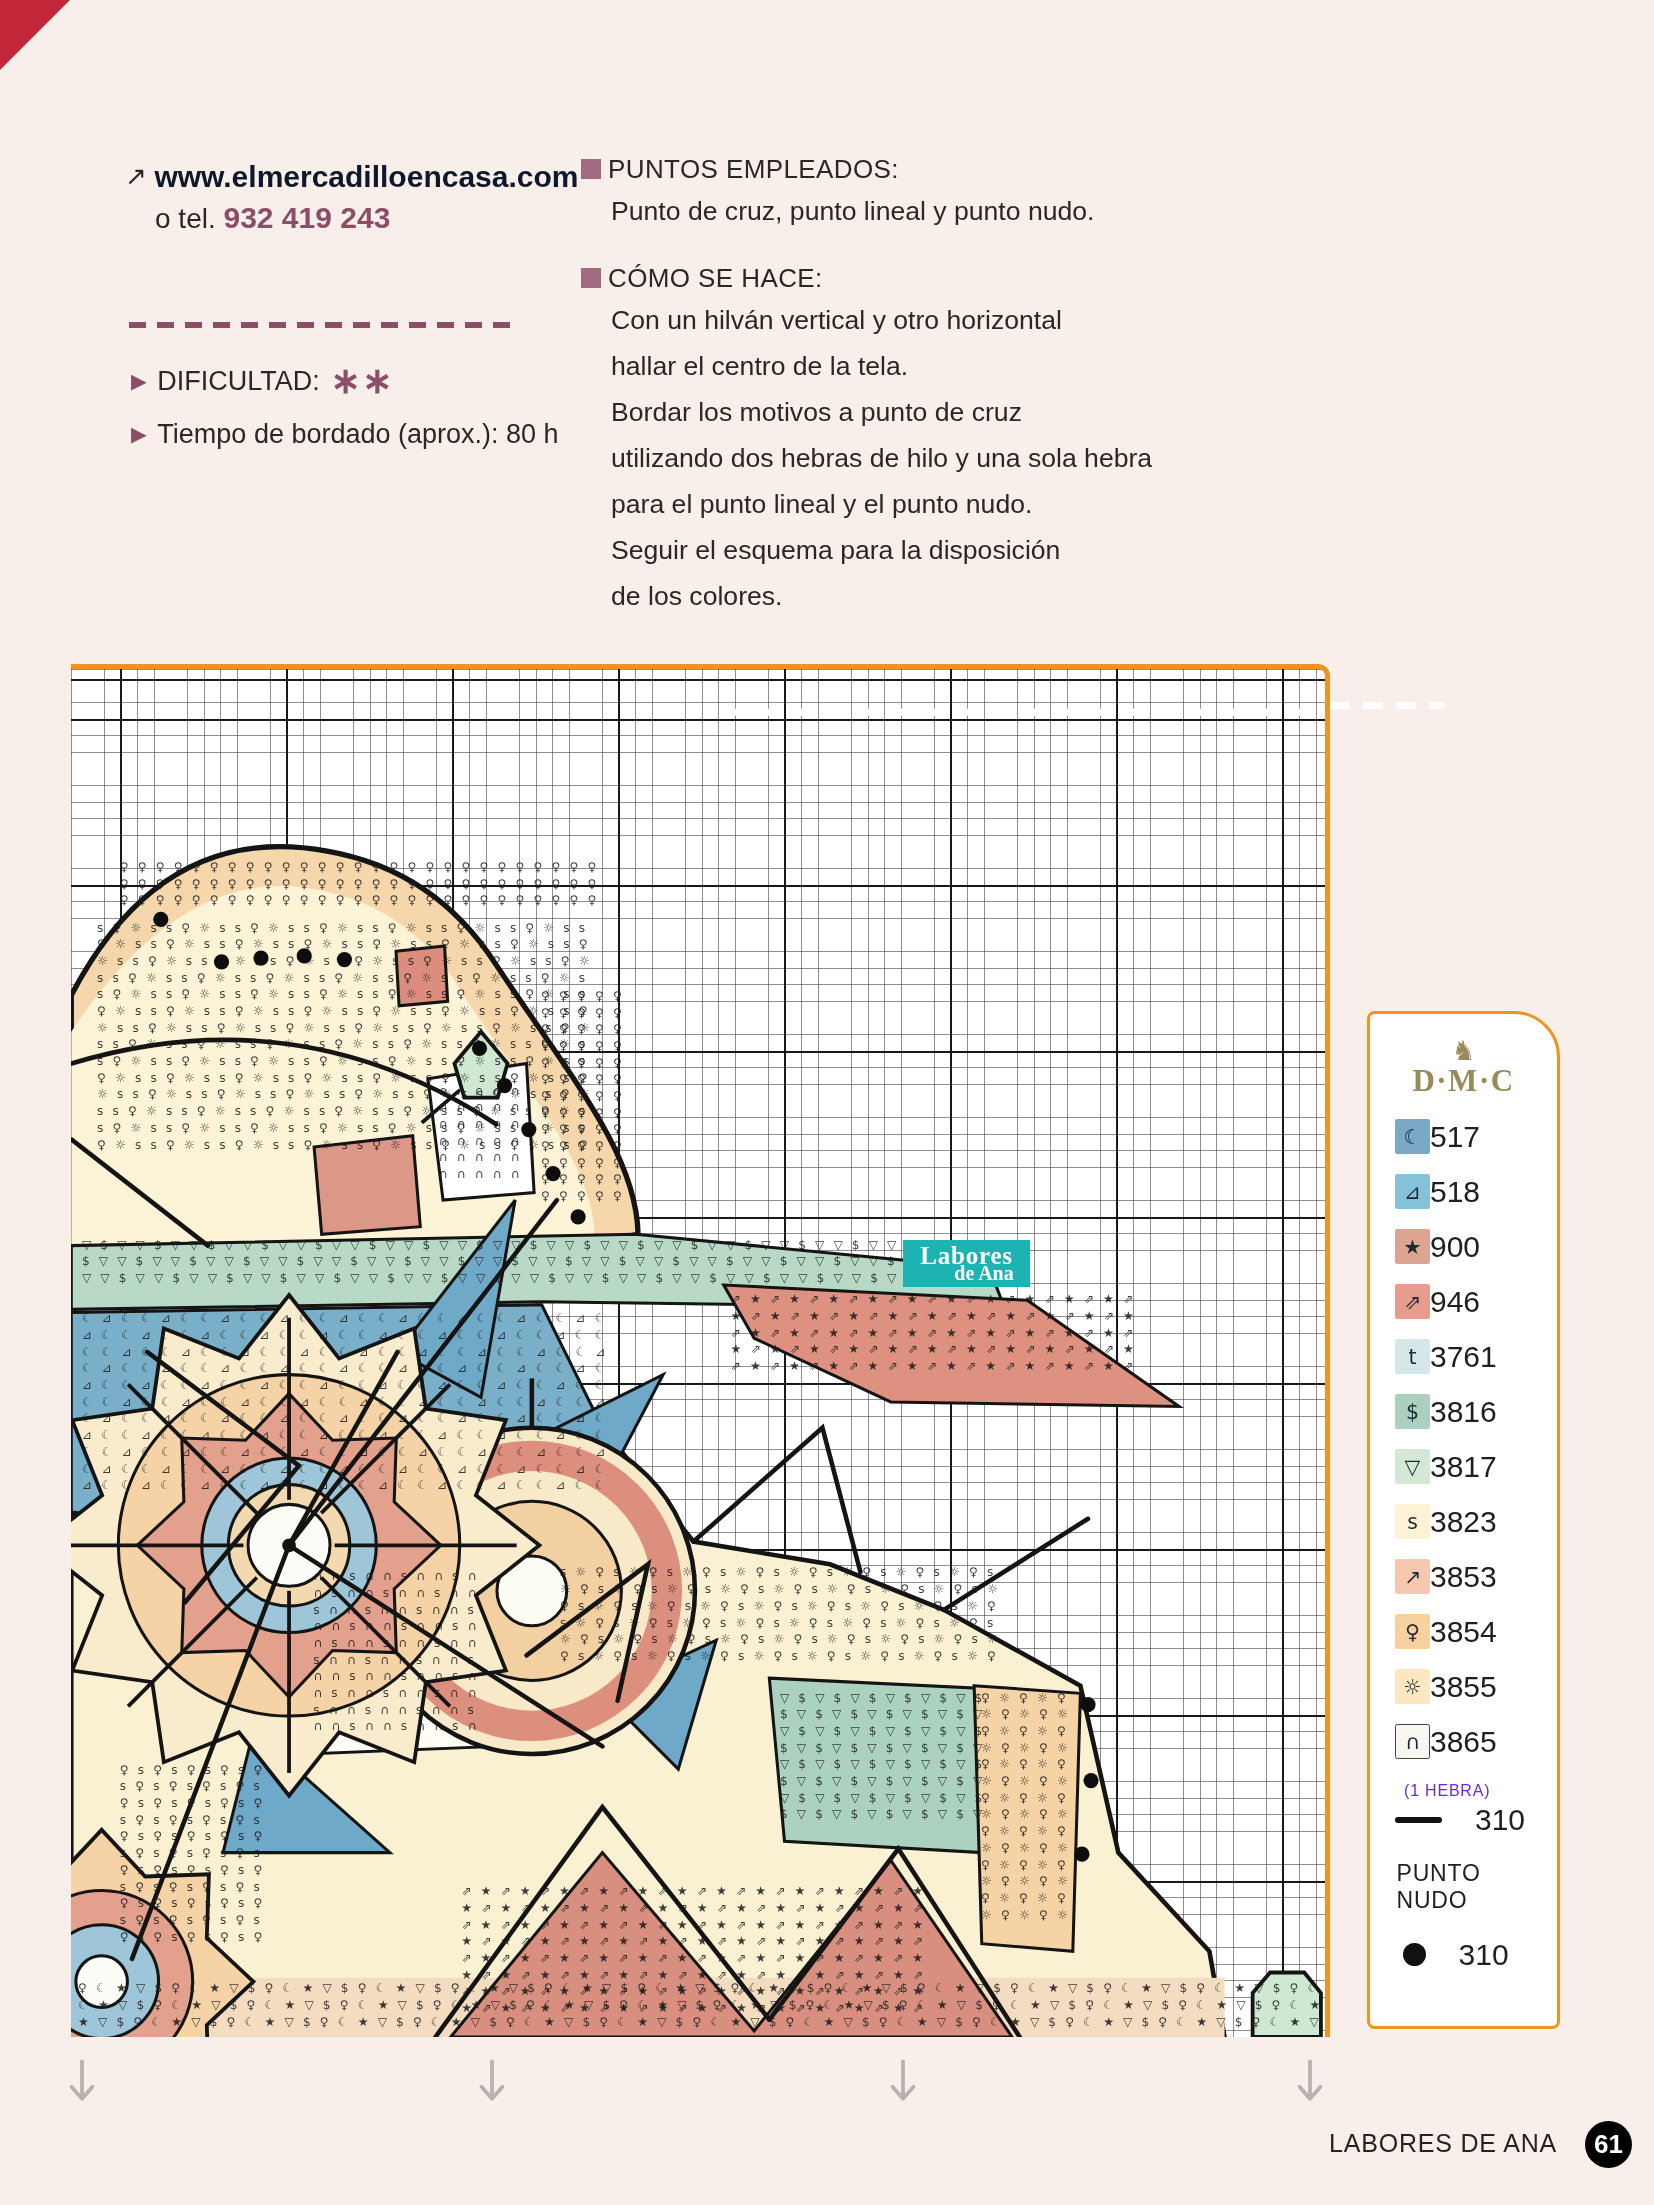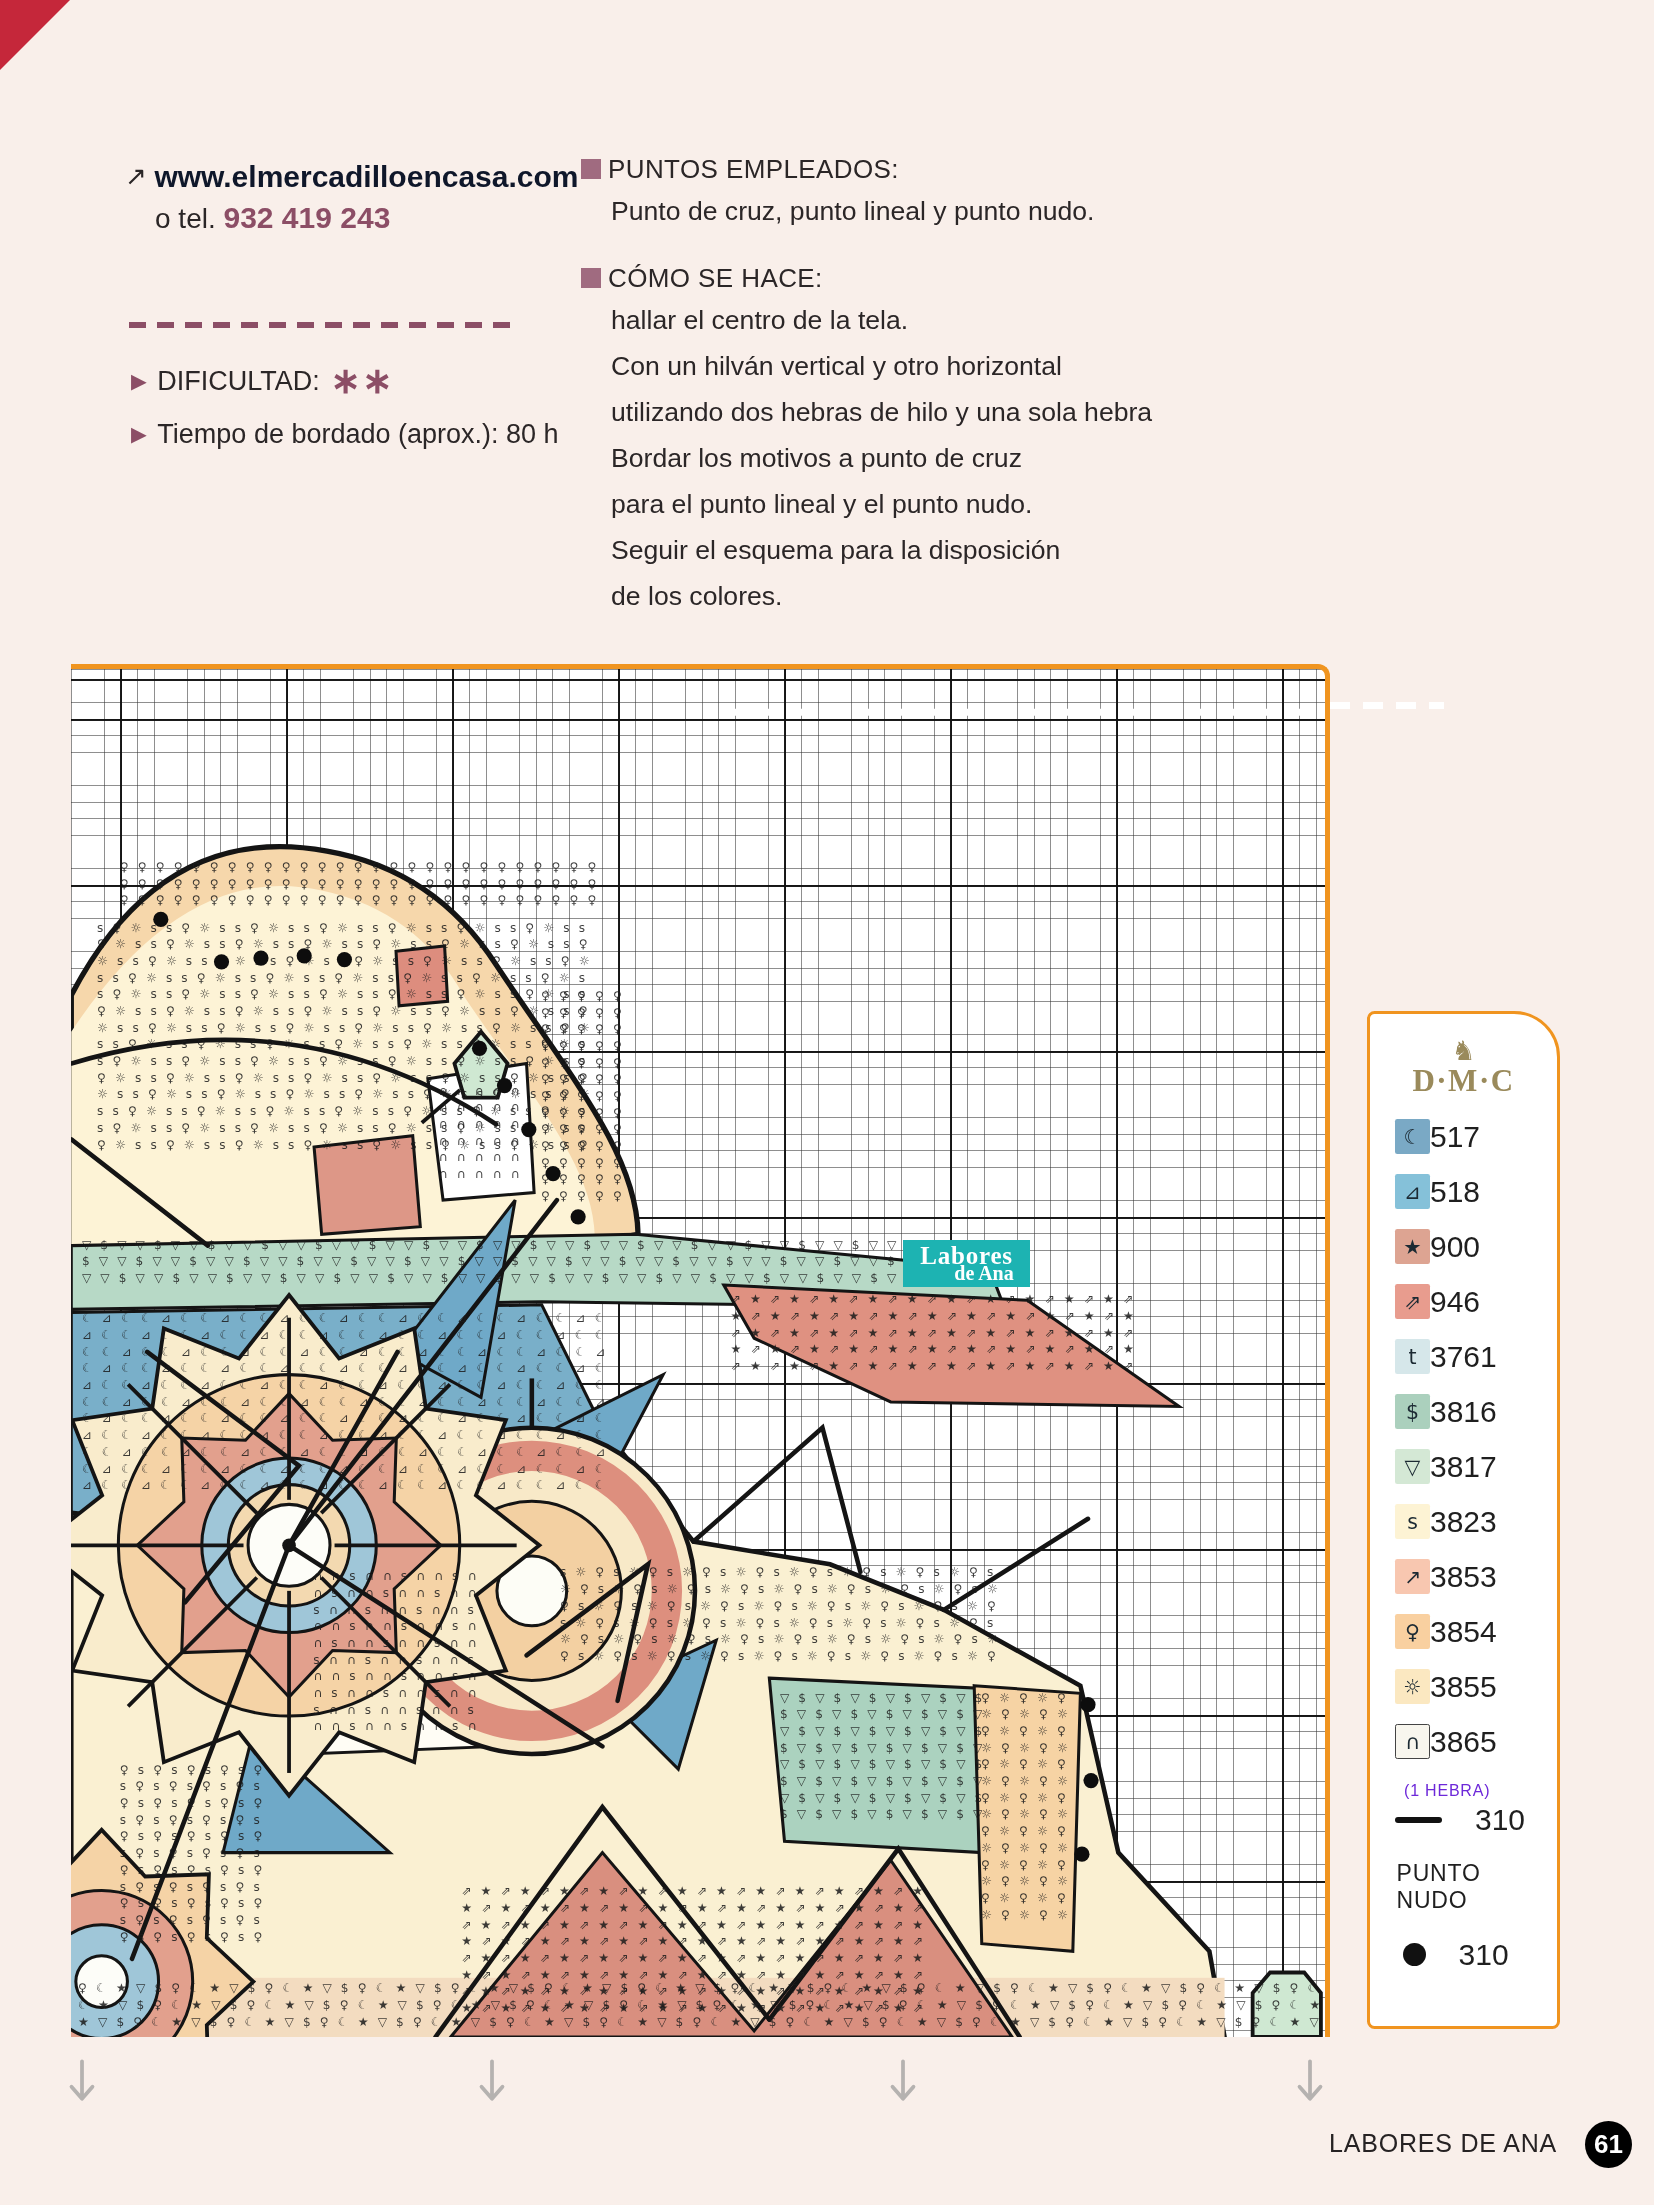--- a/index.html
+++ b/index.html
@@ -106,24 +106,24 @@
   <div class="ihead">
     <span class="sq"></span>
     <span>PUNTOS EMPLEADOS:</span>
   </div>
   <div class="ibody">Punto de cruz, punto lineal y punto nudo.</div>
   <div class="ihead ihead2">
     <span class="sq"></span>
     <span>CÓMO SE HACE:</span>
   </div>
   <div class="ibody" id="how-lines">
+      <div>Con un hilván vertical y otro horizontal</div>
       <div>hallar el centro de la tela.</div>
-      <div>Con un hilván vertical y otro horizontal</div>
+      <div>Bordar los motivos a punto de cruz</div>
       <div>utilizando dos hebras de hilo y una sola hebra</div>
-      <div>Bordar los motivos a punto de cruz</div>
       <div>para el punto lineal y el punto nudo.</div>
       <div>Seguir el esquema para la disposición</div>
       <div>de los colores.</div>
     </div>
 </div>
 
 <div class="chart">
   <svg id="art" width="1254" height="1368" viewBox="0 0 1652 1803">
       <path d="M0,430 Q120,200 337,240 Q480,265 560,390 C660,540 745,640 747,745 L620,768 L0,792 Z" fill="#f6d7ab" stroke="#141414" stroke-width="7"></path>
       <path d="M0,478 Q150,252 330,292 Q455,318 518,432 C606,562 688,655 690,748 L0,772 Z" fill="#fdf3d6"></path>

